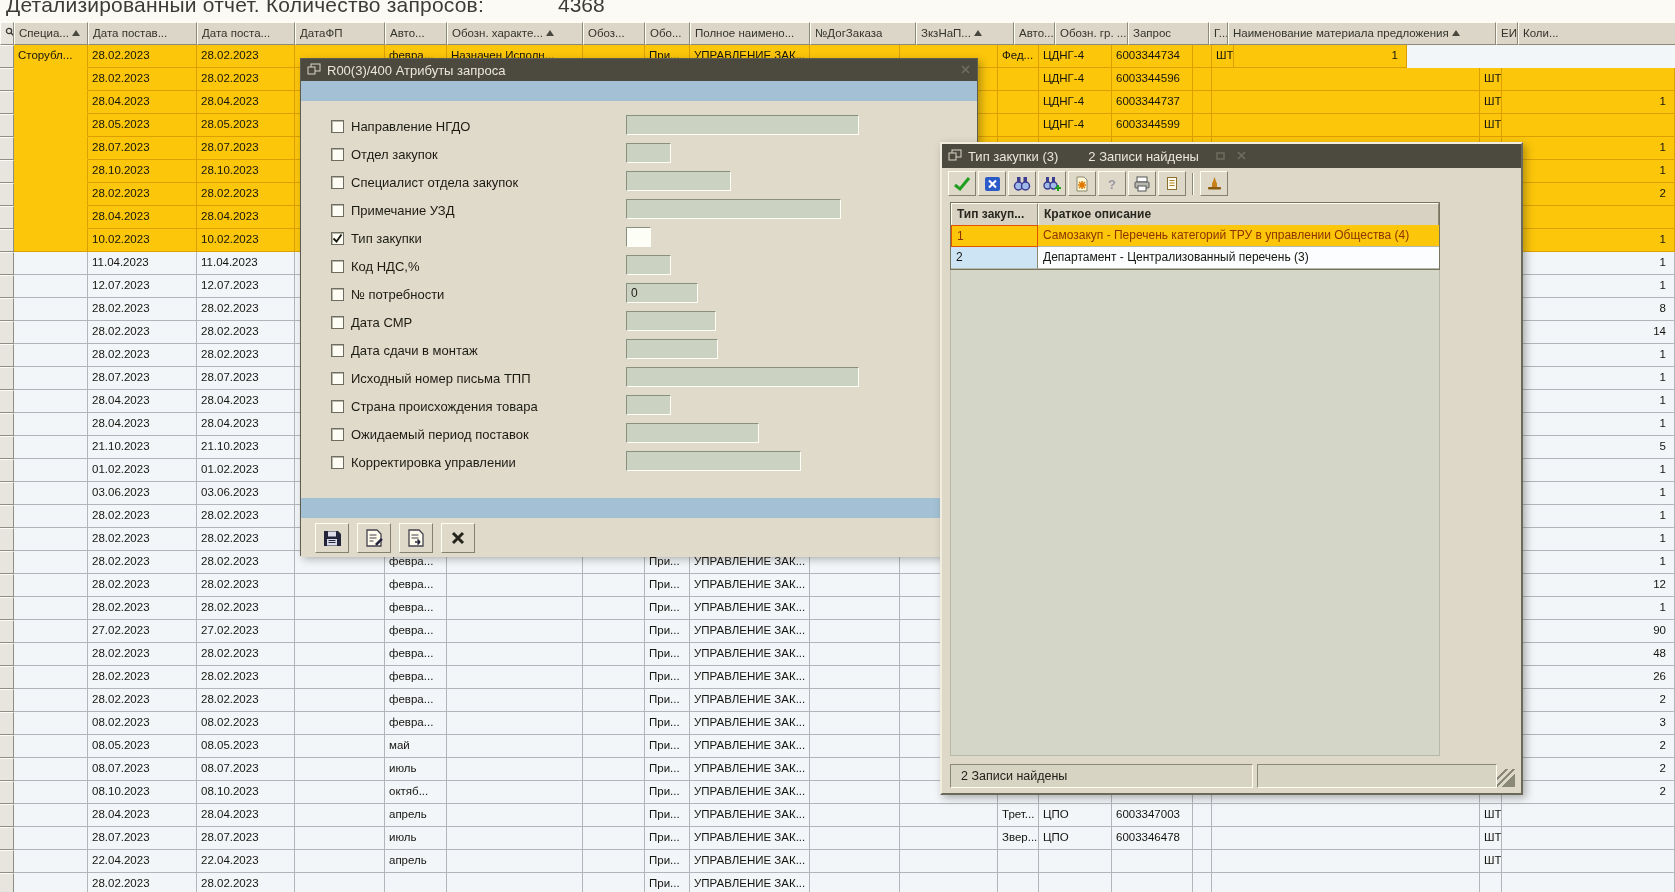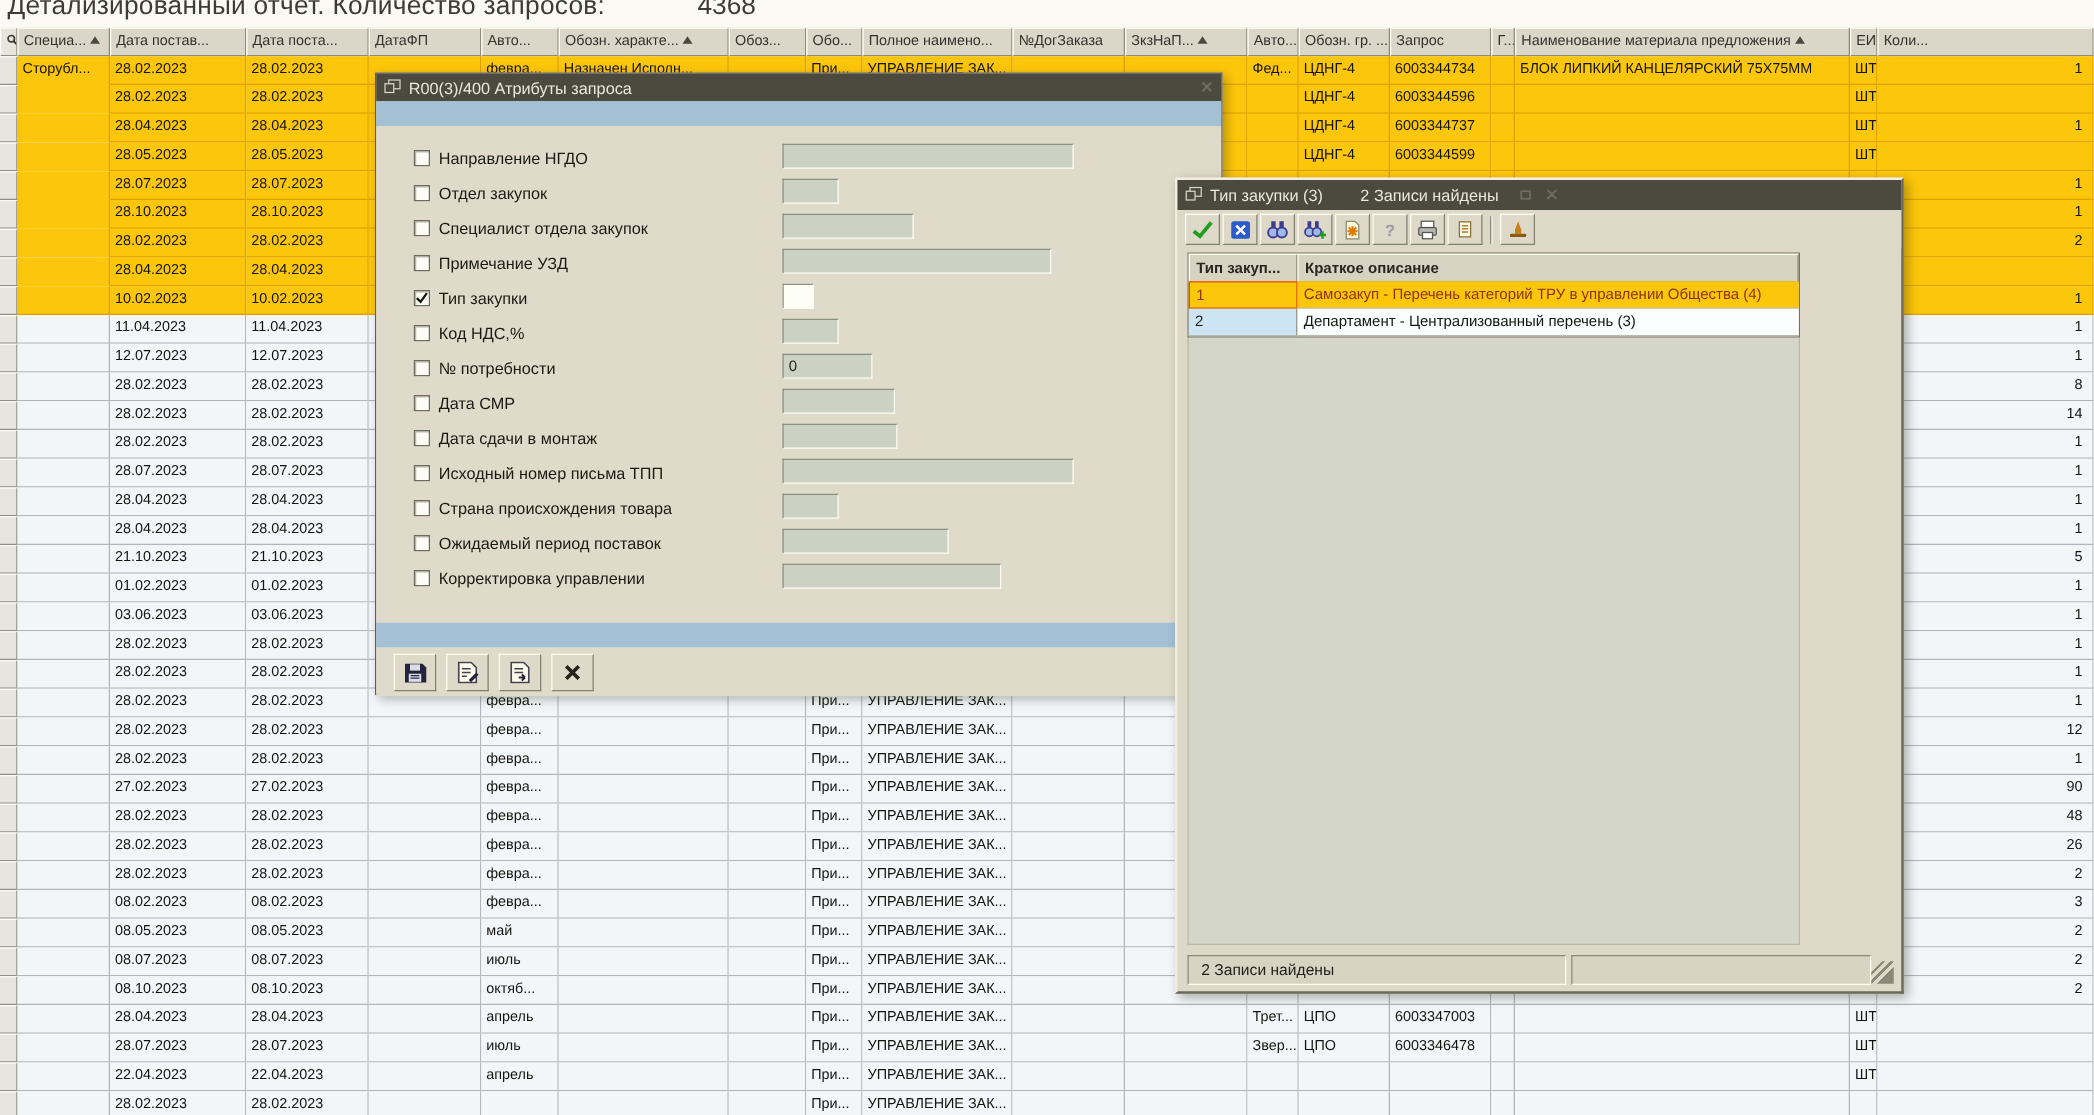--- a/index.html
+++ b/index.html
@@ -126,21 +126,21 @@
           </svg></div>
         <div class="cell" style="width: 74px; flex: 0 0 auto;">Специа...<span class="sort-arrow"></span></div>
         <div class="cell" style="width: 109px; flex: 0 0 auto;">Дата постав...</div>
         <div class="cell" style="width: 98px; flex: 0 0 auto;">Дата поста...</div>
         <div class="cell" style="width: 90px; flex: 0 0 auto;">ДатаФП</div>
         <div class="cell" style="width: 62px; flex: 0 0 auto;">Авто...</div>
         <div class="cell" style="width: 136px; flex: 0 0 auto;">Обозн. характе...<span class="sort-arrow"></span></div>
         <div class="cell" style="width: 62px; flex: 0 0 auto;">Обоз...</div>
         <div class="cell" style="width: 45px; flex: 0 0 auto;">Обо...</div>
         <div class="cell" style="width: 120px; flex: 0 0 auto;">Полное наимено...</div>
-        <div class="cell" style="width: 90px; flex: 0 0 auto;">№ДогЗаказа</div>
+        <div class="cell" style="width: 106px; flex: 0 0 auto;">№ДогЗаказа</div>
         <div class="cell" style="width: 98px; flex: 0 0 auto;">ЗкзНаП...<span class="sort-arrow"></span></div>
         <div class="cell" style="width: 41px; flex: 0 0 auto;">Авто...</div>
         <div class="cell" style="width: 73px; flex: 0 0 auto;">Обозн. гр. ...</div>
         <div class="cell" style="width: 81px; flex: 0 0 auto;">Запрос</div>
         <div class="cell" style="width: 19px; flex: 0 0 auto;">Г...</div>
         <div class="cell" style="width: 268px; flex: 0 0 auto;">Наименование материала предложения<span class="sort-arrow"></span></div>
         <div class="cell" style="width: 22px; flex: 0 0 auto;">ЕИ...</div>
         <div class="cell" style="width: 173px; flex: 0 0 auto;">Коли...</div>
       </div>
       <div class="trow yellow">
@@ -153,21 +153,20 @@
         <div class="cell" style="width: 136px; flex: 0 0 auto;">Назначен Исполн...</div>
         <div class="cell" style="width: 62px; flex: 0 0 auto;"></div>
         <div class="cell" style="width: 45px; flex: 0 0 auto;">При...</div>
         <div class="cell" style="width: 120px; flex: 0 0 auto;">УПРАВЛЕНИЕ ЗАК...</div>
         <div class="cell" style="width: 90px; flex: 0 0 auto;"></div>
         <div class="cell" style="width: 98px; flex: 0 0 auto;"></div>
         <div class="cell" style="width: 41px; flex: 0 0 auto;">Фед...</div>
         <div class="cell" style="width: 73px; flex: 0 0 auto;">ЦДНГ-4</div>
         <div class="cell" style="width: 81px; flex: 0 0 auto;">6003344734</div>
         <div class="cell" style="width: 19px; flex: 0 0 auto;"></div>
-        <div class="cell" style="width: 268px; flex: 0 0 auto;">БЛОК ЛИПКИЙ КАНЦЕЛЯРСКИЙ 75Х75ММ</div>
         <div class="cell" style="width: 22px; flex: 0 0 auto;">ШТ</div>
         <div class="cell num" style="width: 173px; flex: 0 0 auto;">1</div>
       </div>
       <div class="trow yellow">
         <div class="cell sel" style="width: 14px; flex: 0 0 auto;"></div>
         <div class="cell merged" style="width: 74px; flex: 0 0 auto;"></div>
         <div class="cell" style="width: 109px; flex: 0 0 auto;">28.02.2023</div>
         <div class="cell" style="width: 98px; flex: 0 0 auto;">28.02.2023</div>
         <div class="cell" style="width: 90px; flex: 0 0 auto;"></div>
         <div class="cell" style="width: 62px; flex: 0 0 auto;"></div>

